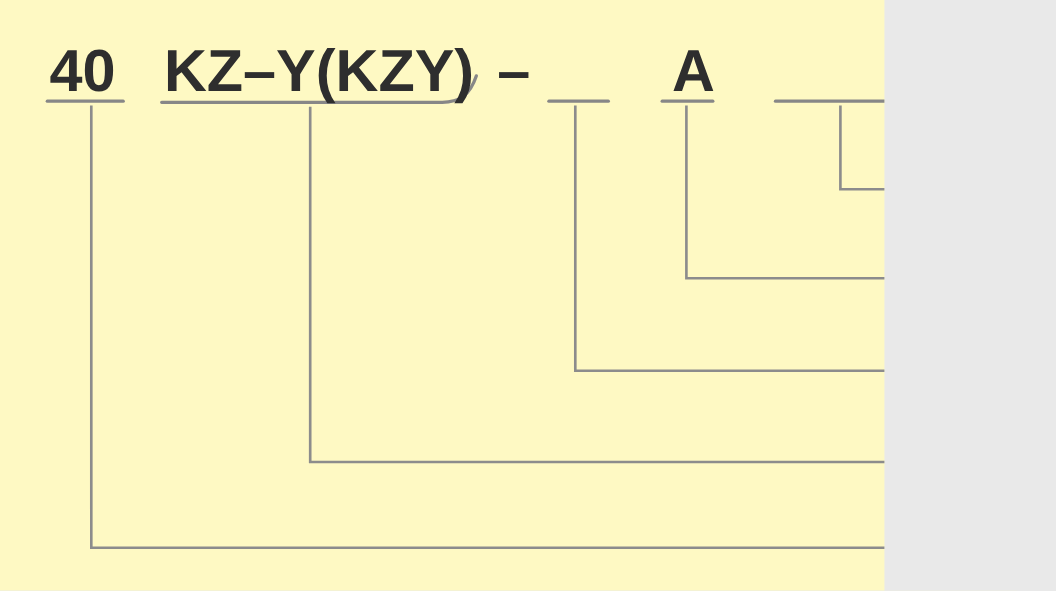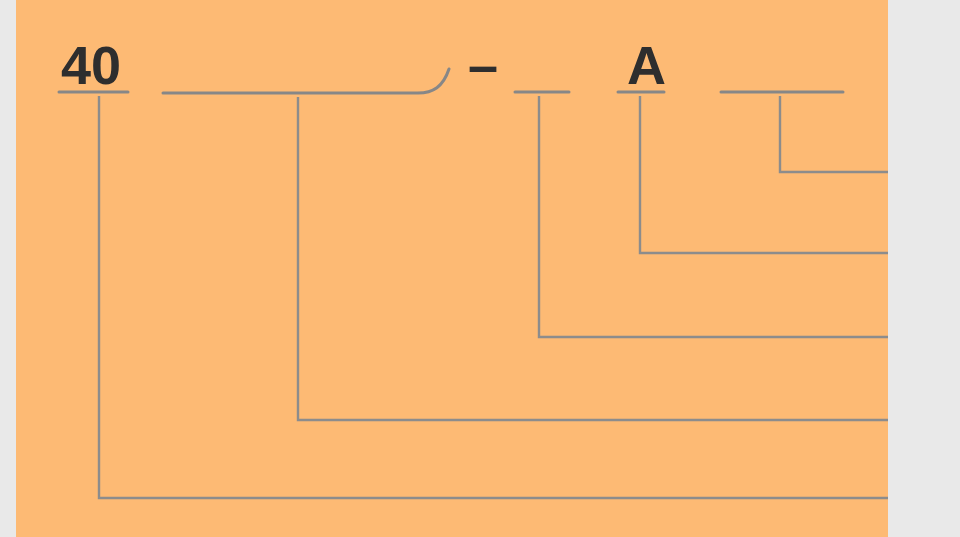--- a/index.html
+++ b/index.html
@@ -2,26 +2,25 @@
 <html><head>
 <meta charset="utf-8">
 <style>
   html, body {
     margin: 0;
     padding: 0;
     background: #e9e9e9;
   }
   #stage {
     position: relative;
-    width: 872px;
+    width: 804px;
     height: 537px;
-    background: #fdba74;
+    background: #fef9c3;
     overflow: hidden;
     font-family: "Liberation Sans", "DejaVu Sans", sans-serif;
-    margin-left: 16px;
   }
   #diagram-svg {
     position: absolute;
     left: 0;
     top: 0;
     width: 960px;
     height: 537px;
   }
   .seg {
     position: absolute;
@@ -60,20 +59,21 @@
 
     <path class="callout" d="M764 96 V172 H927" stroke="#8c8c8c"></path>
     <path class="callout" d="M624 96 V253 H927" stroke="#8c8c8c"></path>
     <path class="callout" d="M523 96 V337 H927" stroke="#8c8c8c"></path>
     <path class="callout" d="M282 97 V420 H927" stroke="#8c8c8c"></path>
     <path class="callout" d="M83 96 V498 H927" stroke="#8c8c8c"></path>
   </svg>
 
   <span class="seg" style="left:45px">40</span>
 
+  <span class="seg" style="left:149px">KZ–Y(KZY)</span>
 
   <span class="seg" style="left:452px">–</span>
 
 
   <span class="seg" style="left:611px">A</span>
 
 
 </div>
 
 </body></html>

